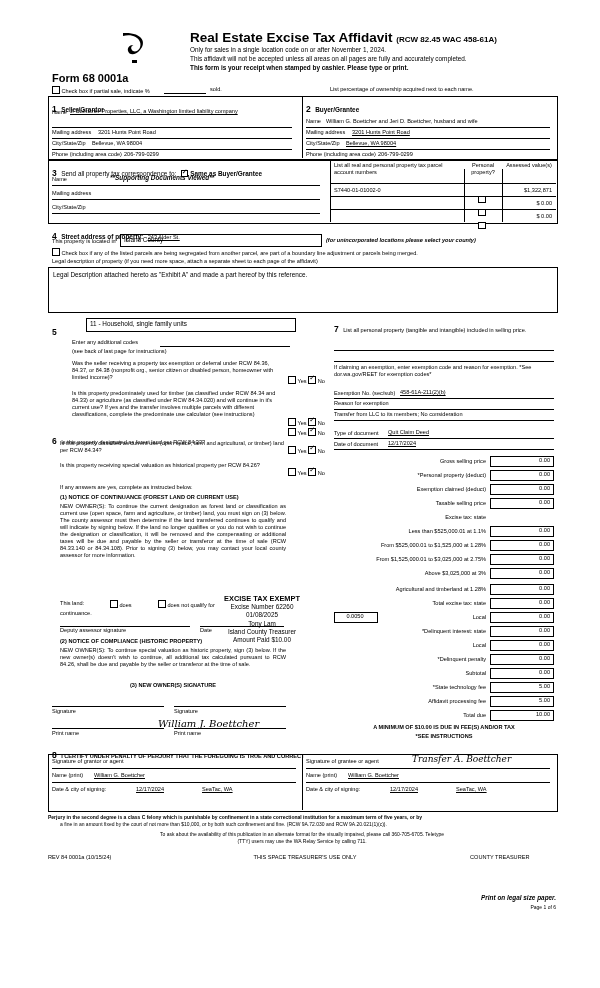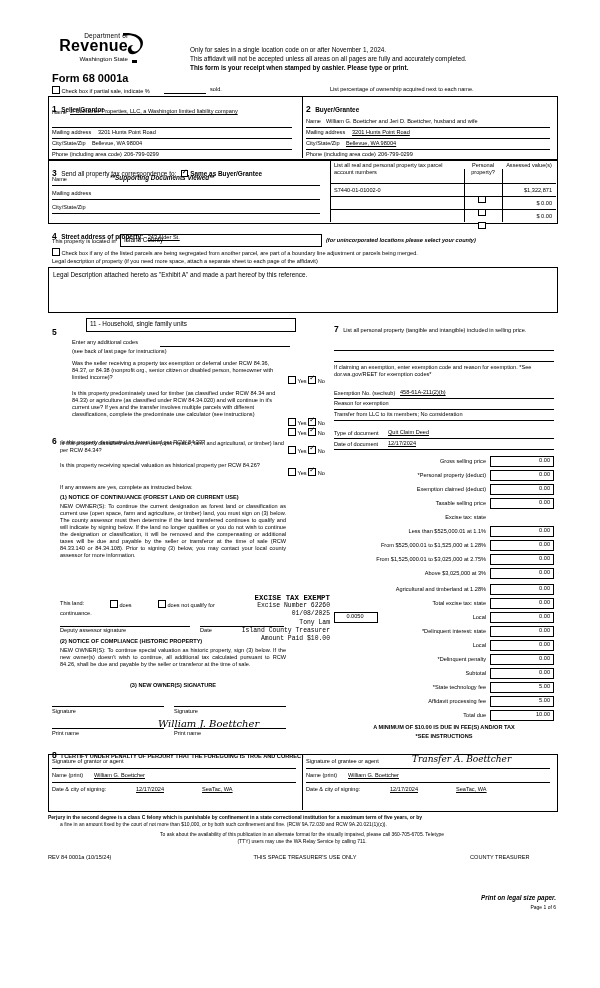--- a/index.html
+++ b/index.html
@@ -32,41 +32,40 @@
   .box{position:absolute;border:1px solid #000;}
   .line{position:absolute;border-bottom:1px solid #000;}
   .vline{position:absolute;border-left:1px solid #000;}
   .chk{display:inline-block;width:5.5px;height:5.5px;border:1px solid #000;vertical-align:-1px;margin-right:2px;background:#fff;}
   .chk.checked{background:#fff;position:relative;}
   .chk.checked:after{content:"\2713";position:absolute;left:0px;top:-3.5px;font-size:7px;}
   .num{font-weight:bold;font-size:8.5px;}
   .abs{position:absolute;}
   .rt{text-align:right;}
   .ctr{text-align:center;}
-  .stamp{font-family:Liberation Mono, monospace;text-align:right;}
+  .stamp{font-family:Liberation Sans, sans-serif;text-align:center;}
   .valbox{position:absolute;border:1px solid #000;height:9px;}
 </style>
 </head>
 <body>
 
 <div class="page">
 <div class="sheet">
 
   <div class="hdr">
-    <div class="logo">
-      <div class="dept">Department of</div>
-      <div class="rev rt" style="width:76px">Revenue</div>
-      <div class="wa">Washington State</div>
-    </div>
     <div class="swirl">
       <svg width="28" height="34" viewBox="0 0 28 34">
             <path d="M3 3 C22 2 27 12 20 20 C15 26 9 25 8 21 C7 17 11 14 14 16 C11 15 10 19 13 21 C17 23 22 18 20 12 C18 6 10 4 3 6 Z M12 30 L17 30 L17 33 L12 33 Z" fill="#000"></path>
           </svg>
     </div>
     <div class="formno">Form 68 0001a</div>
+    <div class="title">
+      <span>Real Estate Excise Tax Affidavit</span>
+      <span class="rcw">(RCW 82.45 WAC 458-61A)</span>
+    </div>
     <div class="hline" style="top:18px">Only for sales in a single location code on or after November 1, 2024.</div>
     <div class="hline" style="top:27px">This affidavit will not be accepted unless all areas on all pages are fully and accurately completed.</div>
     <div class="hline bold" style="top:36px">This form is your receipt when stamped by cashier. Please type or print.</div>
   </div>
 
   <div class="abs tiny" style="left:12px;top:58px;">
     <span class="chk"></span><span>Check box if partial sale, indicate %</span>
     <span class="line" style="left:112px;top:7px;width:42px;"></span>
     <span class="abs" style="left:158px;top:0;">sold.</span>
   </div>

